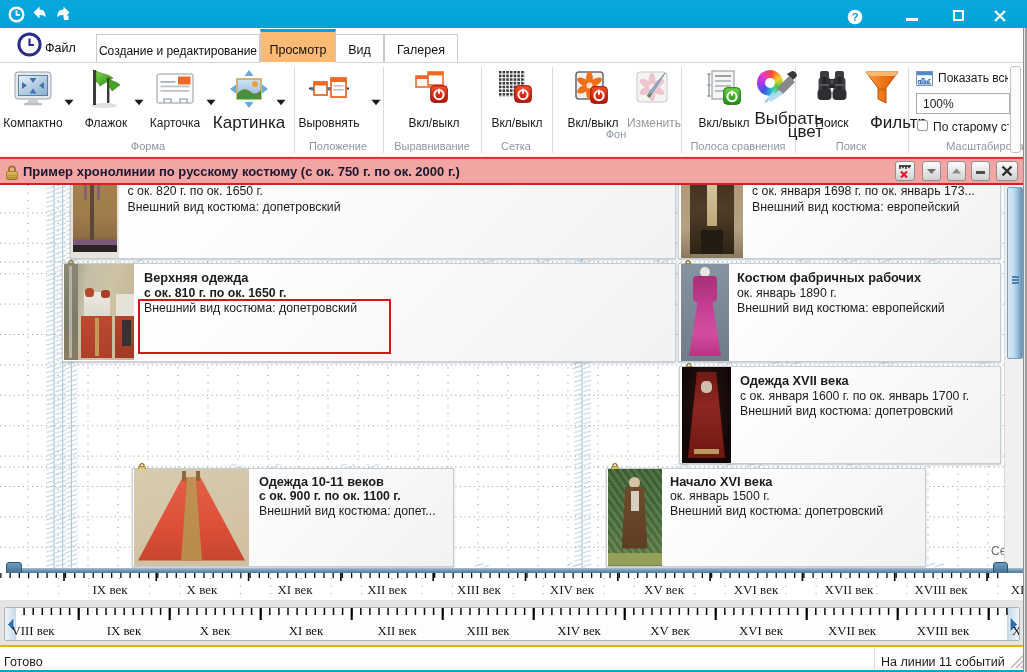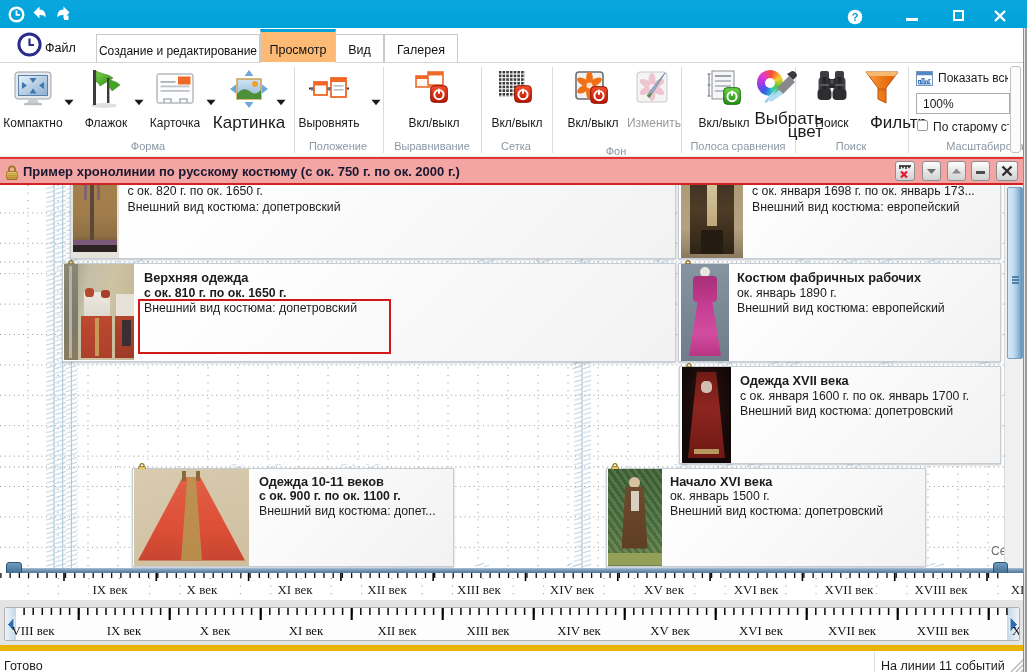--- a/index.html
+++ b/index.html
@@ -49,21 +49,21 @@
       <div class="abs" style="left:383px;top:4px;width:1px;height:86px;background:#dcdcdc"></div>
       <div class="abs" style="left:481px;top:4px;width:1px;height:86px;background:#dcdcdc"></div>
       <div class="abs" style="left:552px;top:4px;width:1px;height:86px;background:#dcdcdc"></div>
       <div class="abs" style="left:681px;top:4px;width:1px;height:86px;background:#dcdcdc"></div>
       <div class="abs" style="left:794.5px;top:4px;width:1px;height:86px;background:#dcdcdc"></div>
       <div class="abs" style="left:908px;top:4px;width:1px;height:86px;background:#dcdcdc"></div>
       <div class="abs" style="left:78px;top:77px;width:140px;text-align:center;font-size:11px;color:#8b97a5;white-space:nowrap;overflow:hidden">Форма</div>
       <div class="abs" style="left:268px;top:77px;width:140px;text-align:center;font-size:11px;color:#8b97a5;white-space:nowrap;overflow:hidden">Положение</div>
       <div class="abs" style="left:362px;top:77px;width:140px;text-align:center;font-size:11px;color:#8b97a5;white-space:nowrap;overflow:hidden">Выравнивание</div>
       <div class="abs" style="left:446px;top:77px;width:140px;text-align:center;font-size:11px;color:#8b97a5;white-space:nowrap;overflow:hidden">Сетка</div>
-      <div class="abs" style="left:546px;top:82px;width:140px;text-align:center;font-size:11px;color:#8b97a5;white-space:nowrap;overflow:hidden">Фон</div>
+      <div class="abs" style="left:546px;top:65px;width:140px;text-align:center;font-size:11px;color:#8b97a5;white-space:nowrap;overflow:hidden">Фон</div>
       <div class="abs" style="left:668px;top:77px;width:140px;text-align:center;font-size:11px;color:#8b97a5;white-space:nowrap;overflow:hidden">Полоса сравнения</div>
       <div class="abs" style="left:781px;top:77px;width:140px;text-align:center;font-size:11px;color:#8b97a5;white-space:nowrap;overflow:hidden">Поиск</div>
       <div class="abs" style="left:918px;top:77px;width:140px;text-align:center;font-size:11px;color:#8b97a5;white-space:nowrap;overflow:hidden">Масштабирован</div>
       <div class="abs" style="left:11px;top:6px;width:44px;height:40px;display:flex;justify-content:center">
         <svg width="40" height="40" viewBox="0 0 40 40">
 <defs>
             <linearGradient id="scr" x1="0" y1="0" x2="1" y2="1">
               <stop offset="0" stop-color="#e8f1f8"></stop>
               <stop offset="1" stop-color="#88aed0"></stop>
             </linearGradient>
@@ -879,21 +879,21 @@
         <div class="abs" style="left:347px;top:16px;width:90px;text-align:center;font-family:'Liberation Serif',serif;font-size:12.8px;color:#111">XII век</div>
         <div class="abs" style="left:438px;top:16px;width:90px;text-align:center;font-family:'Liberation Serif',serif;font-size:12.8px;color:#111">XIII век</div>
         <div class="abs" style="left:529px;top:16px;width:90px;text-align:center;font-family:'Liberation Serif',serif;font-size:12.8px;color:#111">XIV век</div>
         <div class="abs" style="left:620px;top:16px;width:90px;text-align:center;font-family:'Liberation Serif',serif;font-size:12.8px;color:#111">XV век</div>
         <div class="abs" style="left:711px;top:16px;width:90px;text-align:center;font-family:'Liberation Serif',serif;font-size:12.8px;color:#111">XVI век</div>
         <div class="abs" style="left:802px;top:16px;width:90px;text-align:center;font-family:'Liberation Serif',serif;font-size:12.8px;color:#111">XVII век</div>
         <div class="abs" style="left:893px;top:16px;width:90px;text-align:center;font-family:'Liberation Serif',serif;font-size:12.8px;color:#111">XVIII век</div>
         <div class="abs" style="left:984px;top:16px;width:90px;text-align:center;font-family:'Liberation Serif',serif;font-size:12.8px;color:#111">XIX век</div>
       </div>
     </div>
-<div class="abs" style="left:0;top:645px;width:1027px;height:27px;background:#fff;border-top:6px solid #eab308">
+<div class="abs" style="left:0;top:645px;width:1027px;height:27px;background:#fff;border-top:2px solid #eab308">
 <div class="abs" style="left:4px;top:8px;font-size:12.5px;color:#1a1a1a">Готово</div>
 <div class="abs" style="left:874px;top:1px;width:1px;height:21px;background:#dcdcdc"></div>
 <div class="abs" style="left:881px;top:8px;font-size:12.5px;color:#1a1a1a">На линии 11 событий</div>
 <svg class="abs" style="left:1008px;top:5px" width="17" height="17" viewBox="0 0 17 17">
 <path d="M16 3 L3 16 M16 8 L8 16 M16 13 L13 16" stroke="#c0c0c0" stroke-width="1.6"></path>
       </svg>
 <div class="abs" style="left:0;top:23px;width:1027px;height:2.5px;background:#00a2d8"></div>
 </div>
 <div class="abs" style="left:1023px;top:28px;width:4px;height:644px;background:linear-gradient(90deg,#8f8f8f 0 1px,#e6e6e6 1px 2px,#9a9a9a 2px)"></div>
   </div>

